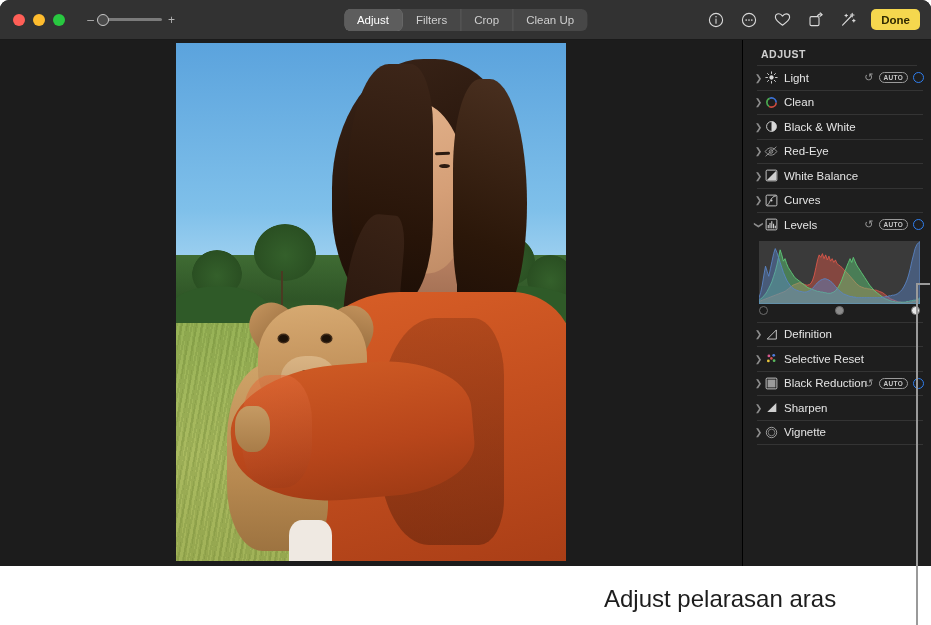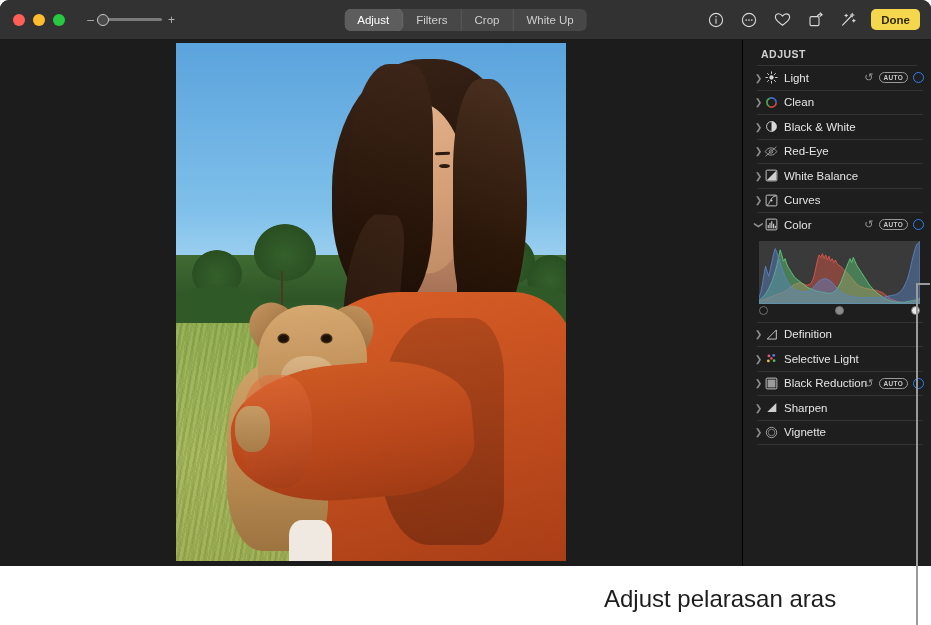--- a/index.html
+++ b/index.html
@@ -421,21 +421,21 @@
       <div class="zs-track">
         <div class="zs-knob"></div>
       </div>
       <span class="zs-sign">+</span>
     </div>
 
     <div id="segmented">
       <div class="seg active">Adjust</div>
       <div class="seg">Filters</div>
       <div class="seg">Crop</div>
-      <div class="seg">White Up</div>
+      <div class="seg">Clean Up</div>
     </div>
 
     <div id="toolbar-right">
       <div class="tb-icon">
         <svg width="16" height="16" viewBox="0 0 16 16" fill="none" stroke="currentColor" stroke-width="1.1">
           <circle cx="8" cy="8" r="6.6"></circle>
             <path d="M8 7v4.2" stroke-linecap="round"></path>
             <circle cx="8" cy="4.7" r=".75" fill="currentColor" stroke="none"></circle>
         </svg>
       </div>
@@ -612,21 +612,21 @@
           <rect x="1.2" y="1.2" width="11.6" height="11.6" rx="1.2" fill="none" stroke="#cfcfcf" stroke-width="1"></rect>
           <g fill="#cfcfcf">
             <rect x="2.9" y="7.5" width="1.2" height="3.6"></rect>
             <rect x="4.8" y="5.3" width="1.2" height="5.8"></rect>
             <rect x="6.7" y="3.4" width="1.2" height="7.7"></rect>
             <rect x="8.6" y="6.2" width="1.2" height="4.9"></rect>
             <rect x="10.5" y="8.3" width="1.2" height="2.8"></rect>
           </g>
         </svg>
       </span>
-      <span class="row-label">Color</span>
+      <span class="row-label">Levels</span>
       <span class="row-ctl">
         <span class="reset-arrow">↺</span>
         <span class="auto-pill">AUTO</span>
         <span class="blue-ring"></span>
       </span>
     </div>
 
 
     <div id="histogram-wrap">
       <div id="histogram">
@@ -665,21 +665,21 @@
       <span class="chev">❯</span>
       <span class="row-icon">
         <svg width="13" height="13" viewBox="0 0 14 14">
           <circle cx="4.2" cy="4.2" r="1.5" fill="#d85a8f"></circle>
           <circle cx="9.4" cy="3.6" r="1.5" fill="#4f7fe0"></circle>
           <circle cx="3.6" cy="9.6" r="1.5" fill="#e8c53c"></circle>
           <circle cx="9.8" cy="9.3" r="1.5" fill="#5ab95e"></circle>
           <circle cx="6.9" cy="6.9" r="1.4" fill="#d9534f"></circle>
         </svg>
       </span>
-      <span class="row-label">Selective Light</span>
+      <span class="row-label">Selective Reset</span>
     </div>
     <div class="row-sep"></div>
 
     <div class="row">
       <span class="chev">❯</span>
       <span class="row-icon">
         <svg width="13" height="13" viewBox="0 0 14 14">
           <rect x="1.2" y="1.2" width="11.6" height="11.6" rx="1.2" fill="none" stroke="#cfcfcf" stroke-width="1"></rect>
           <rect x="2.8" y="2.8" width="8.4" height="8.4" fill="#9b9b9b"></rect>
         </svg>

